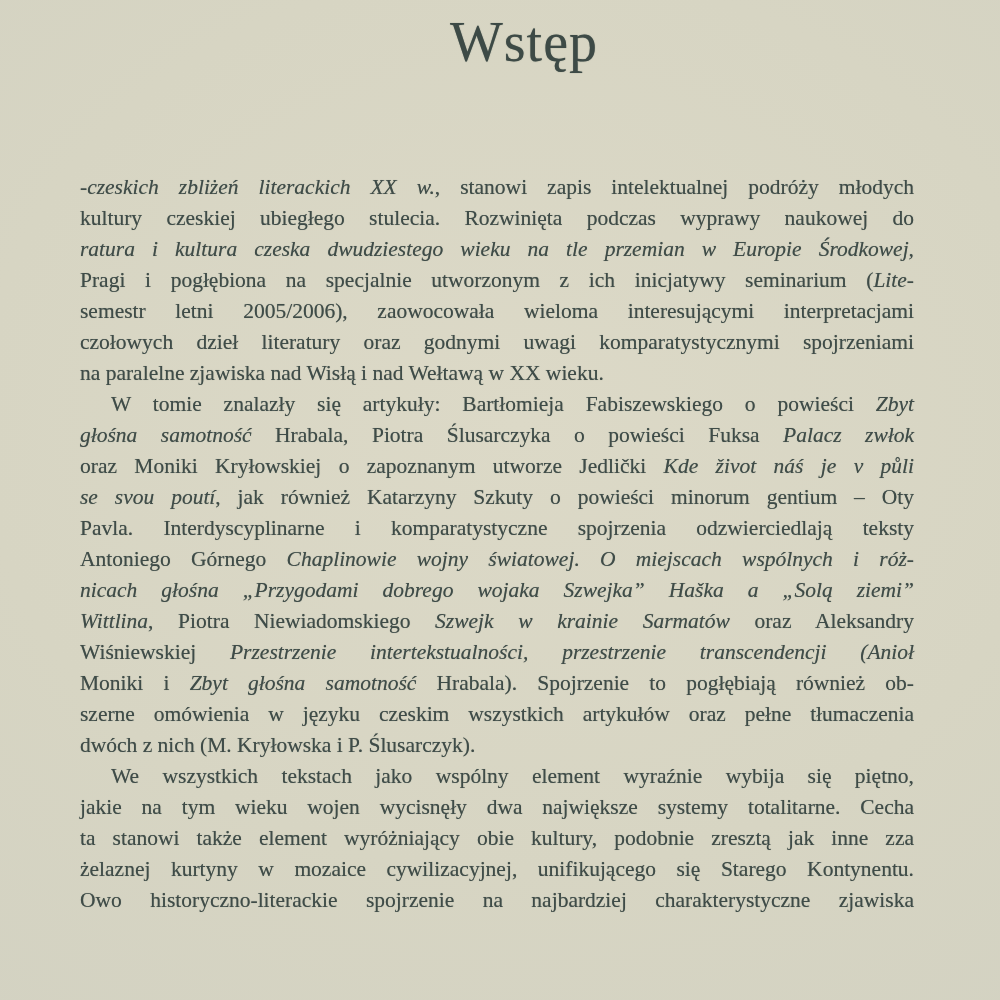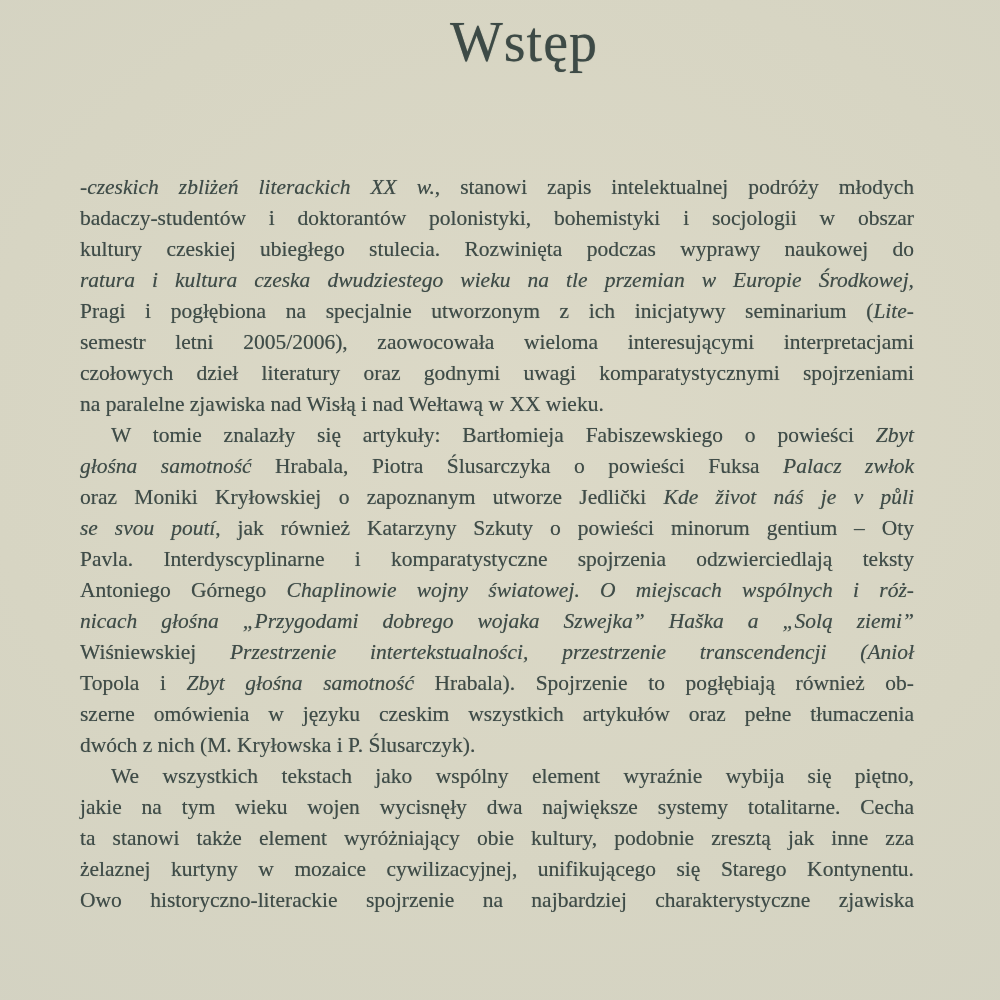--- a/index.html
+++ b/index.html
@@ -55,36 +55,36 @@
     font-style: italic;
   }
 </style>
 </head>
 <body>
 
 <div class="photo">
   <h1 class="title">Wstęp</h1>
   <div class="body">
       <div class="line"><span class="it">-czeskich zbliżeń literackich XX w.</span><span>, stanowi zapis intelektualnej podróży młodych</span></div>
-      <div class="line"><span>badaczy-studentów i doktorantów polonistyki, bohemistyki i socjologii w obszar</span></div>
       <div class="line"><span>kultury czeskiej ubiegłego stulecia. Rozwinięta podczas wyprawy naukowej do</span></div>
       <div class="line"><span class="it">ratura i kultura czeska dwudziestego wieku na tle przemian w Europie Środkowej,</span></div>
       <div class="line"><span>Pragi i pogłębiona na specjalnie utworzonym z ich inicjatywy seminarium (</span><span class="it">Lite-</span></div>
       <div class="line"><span>semestr letni 2005/2006), zaowocowała wieloma interesującymi interpretacjami</span></div>
       <div class="line"><span>czołowych dzieł literatury oraz godnymi uwagi komparatystycznymi spojrzeniami</span></div>
       <div class="line last"><span>na paralelne zjawiska nad Wisłą i nad Wełtawą w XX wieku.</span></div>
       <div class="line first"><span>W tomie znalazły się artykuły: Bartłomieja Fabiszewskiego o powieści </span><span class="it">Zbyt</span></div>
       <div class="line"><span class="it">głośna samotność</span><span> Hrabala, Piotra Ślusarczyka o powieści Fuksa </span><span class="it">Palacz zwłok</span></div>
       <div class="line"><span>oraz Moniki Kryłowskiej o zapoznanym utworze Jedlički </span><span class="it">Kde život náś je v půli</span></div>
       <div class="line"><span class="it">se svou poutí</span><span>, jak również Katarzyny Szkuty o powieści minorum gentium – Oty</span></div>
       <div class="line"><span>Pavla. Interdyscyplinarne i komparatystyczne spojrzenia odzwierciedlają teksty</span></div>
       <div class="line"><span>Antoniego Górnego </span><span class="it">Chaplinowie wojny światowej. O miejscach wspólnych i róż-</span></div>
       <div class="line"><span class="it">nicach głośna „Przygodami dobrego wojaka Szwejka” Haška a „Solą ziemi”</span></div>
+      <div class="line"><span class="it">Wittlina</span><span>, Piotra Niewiadomskiego </span><span class="it">Szwejk w krainie Sarmatów</span><span> oraz Aleksandry</span></div>
       <div class="line"><span>Wiśniewskiej </span><span class="it">Przestrzenie intertekstualności, przestrzenie transcendencji</span><span> </span><span class="it">(Anioł</span></div>
-      <div class="line"><span>Topola i </span><span class="it">Zbyt głośna samotność</span><span> Hrabala). Spojrzenie to pogłębiają również ob-</span></div>
+      <div class="line"><span>Moniki i </span><span class="it">Zbyt głośna samotność</span><span> Hrabala). Spojrzenie to pogłębiają również ob-</span></div>
       <div class="line"><span>szerne omówienia w języku czeskim wszystkich artykułów oraz pełne tłumaczenia</span></div>
       <div class="line last"><span>dwóch z nich (M. Kryłowska i P. Ślusarczyk).</span></div>
       <div class="line first"><span>We wszystkich tekstach jako wspólny element wyraźnie wybija się piętno,</span></div>
       <div class="line"><span>jakie na tym wieku wojen wycisnęły dwa największe systemy totalitarne. Cecha</span></div>
       <div class="line"><span>ta stanowi także element wyróżniający obie kultury, podobnie zresztą jak inne zza</span></div>
       <div class="line"><span>żelaznej kurtyny w mozaice cywilizacyjnej, unifikującego się Starego Kontynentu.</span></div>
       <div class="line"><span>Owo historyczno-literackie spojrzenie na najbardziej charakterystyczne zjawiska</span></div>
     </div>
 </div>
 

